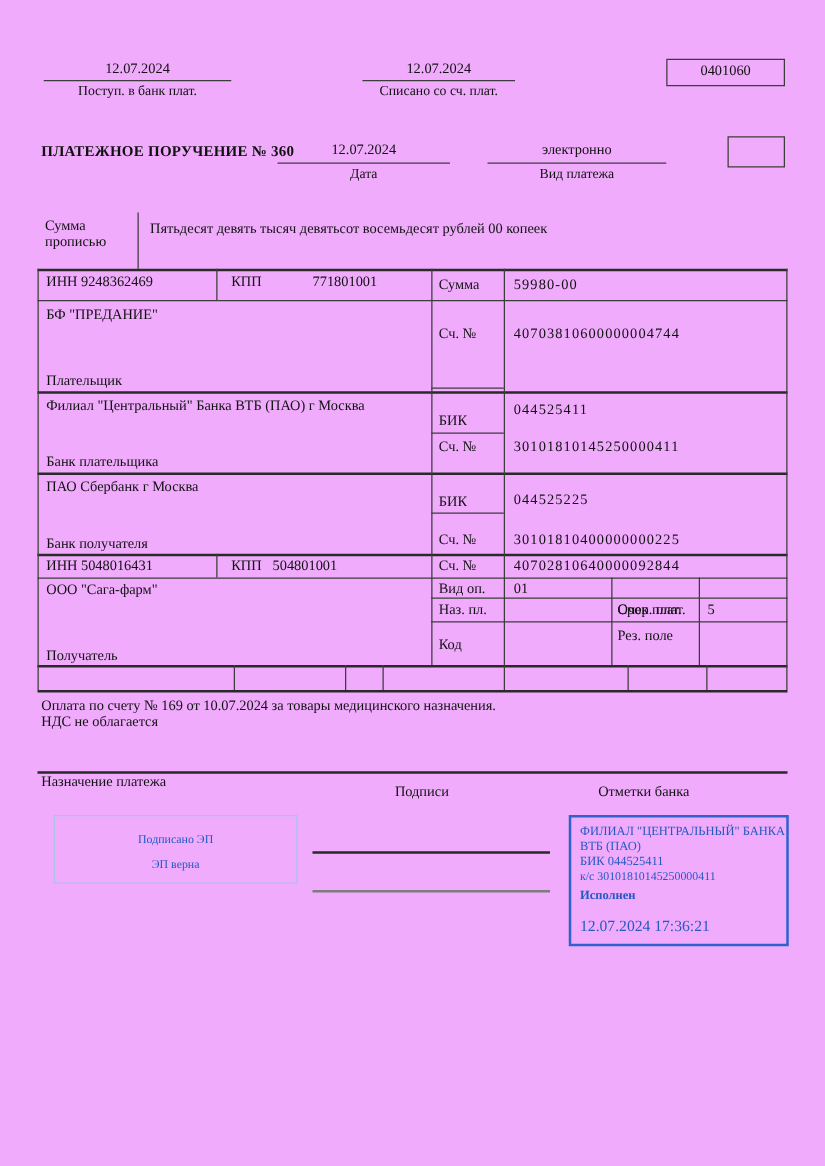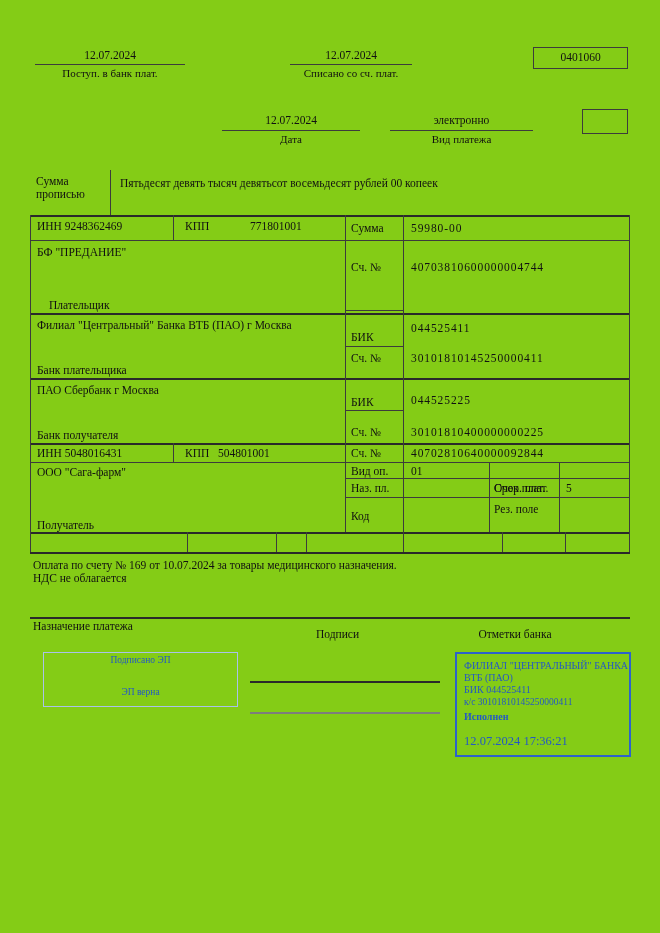--- a/index.html
+++ b/index.html
@@ -1,16 +1,16 @@
 <!DOCTYPE html>
 <html><head>
 <meta charset="utf-8">
 <style>
   html,body{margin:0;padding:0;background:#ffffff;}
-  .page{position:relative;width:660px;height:933px;background:#84cc16;overflow:hidden;
+  .page{position:relative;width:660px;height:933px;background:#f0abfc;overflow:hidden;
         font-family:"Liberation Serif", serif;color:#111;}
   .t{position:absolute;font-size:11.5px;line-height:1.15;white-space:nowrap;}
   .sm{font-size:11px;}
   .b{font-weight:bold;}
   .center{text-align:center;}
   .num{letter-spacing:0.9px;}
   .hl{position:absolute;height:1px;background:#3c3c3c;}
   .hl2{position:absolute;height:2px;background:#2a2a2a;}
   .vl{position:absolute;width:1px;background:#3c3c3c;}
   .box{position:absolute;border:1px solid #3c3c3c;box-sizing:border-box;}
@@ -30,20 +30,21 @@
   <div class="t sm center" style="left:15px;top:67px;width:190px;">Поступ. в банк плат.</div>
 
   <div class="t center" style="left:290px;top:49px;width:122px;">12.07.2024</div>
   <div class="hl" style="left:290px;top:64px;width:122px;"></div>
   <div class="t sm center" style="left:260px;top:67px;width:182px;text-align:center;">Списано со сч. плат.</div>
 
   <div class="box" style="left:533px;top:47px;width:95px;height:22px;">
     <div class="t center" style="left:0;top:3px;width:93px;">0401060</div>
   </div>
 
+  <div class="t b" style="left:33px;top:115px;font-size:12px;letter-spacing:0.2px;">ПЛАТЕЖНОЕ ПОРУЧЕНИЕ № 360</div>
 
   <div class="t center" style="left:222px;top:114px;width:138px;">12.07.2024</div>
   <div class="hl" style="left:222px;top:130px;width:138px;"></div>
   <div class="t sm center" style="left:222px;top:133px;width:138px;">Дата</div>
 
   <div class="t center" style="left:390px;top:114px;width:143px;">электронно</div>
   <div class="hl" style="left:390px;top:130px;width:143px;"></div>
   <div class="t sm center" style="left:390px;top:133px;width:143px;">Вид платежа</div>
 
   <div class="box" style="left:582px;top:109px;width:46px;height:25px;"></div>
@@ -88,21 +89,21 @@
 
   <div class="t" style="left:37px;top:220px;">ИНН 9248362469</div>
   <div class="t" style="left:185px;top:220px;">КПП</div>
   <div class="t" style="left:218px;top:220px;margin-left:32px;">771801001</div>
   <div class="t" style="left:351px;top:222px;">Сумма</div>
   <div class="t num" style="left:411px;top:222px;">59980-00</div>
 
   <div class="t" style="left:37px;top:246px;">БФ "ПРЕДАНИЕ"</div>
   <div class="t" style="left:351px;top:261px;">Сч. №</div>
   <div class="t num" style="left:411px;top:261px;">40703810600000004744</div>
-  <div class="t" style="left:37px;top:299px;margin-left:12px;">Плательщик</div>
+  <div class="t" style="left:37px;top:299px;">Плательщик</div>
 
   <div class="t" style="left:37px;top:319px;">Филиал "Центральный" Банка ВТБ (ПАО) г Москва</div>
   <div class="t num" style="left:411px;top:322px;">044525411</div>
   <div class="t" style="left:351px;top:331px;">БИК</div>
   <div class="t" style="left:351px;top:352px;">Сч. №</div>
   <div class="t num" style="left:411px;top:352px;">30101810145250000411</div>
   <div class="t" style="left:37px;top:364px;">Банк плательщика</div>
 
   <div class="t" style="left:37px;top:384px;">ПАО Сбербанк г Москва</div>
   <div class="t num" style="left:411px;top:394px;">044525225</div>
@@ -129,21 +130,21 @@
   <div class="t" style="left:37px;top:519px;">Получатель</div>
 
   <div class="t" style="left:33px;top:559px;">Оплата по счету № 169 от 10.07.2024 за товары медицинского назначения.</div>
   <div class="t" style="left:33px;top:572px;">НДС не облагается</div>
   <div class="t" style="left:33px;top:620px;">Назначение платежа</div>
 
   <div class="t center" style="left:280px;top:628px;width:115px;">Подписи</div>
   <div class="t center" style="left:450px;top:628px;width:130px;">Отметки банка</div>
 
   <div class="lstamp">
-    <div class="t blue center" style="left:0;top:2px;width:193px;font-size:9.5px;">Подписано ЭП</div>
+    <div class="t blue center" style="left:0;top:14px;width:193px;font-size:9.5px;">Подписано ЭП</div>
     <div class="t blue center" style="left:0;top:34px;width:193px;font-size:9.5px;">ЭП верна</div>
   </div>
 
   <div class="hl2" style="left:250px;top:681px;width:190px;"></div>
   <div class="hl2" style="left:250px;top:712px;width:190px;background:#7d7d7d;"></div>
 
   <div class="rstamp">
     <div class="t blue" style="left:7px;top:6px;font-size:10px;">ФИЛИАЛ "ЦЕНТРАЛЬНЫЙ" БАНКА</div>
     <div class="t blue" style="left:7px;top:18px;font-size:10px;">ВТБ (ПАО)</div>
     <div class="t blue" style="left:7px;top:30px;font-size:10px;">БИК 044525411</div>

